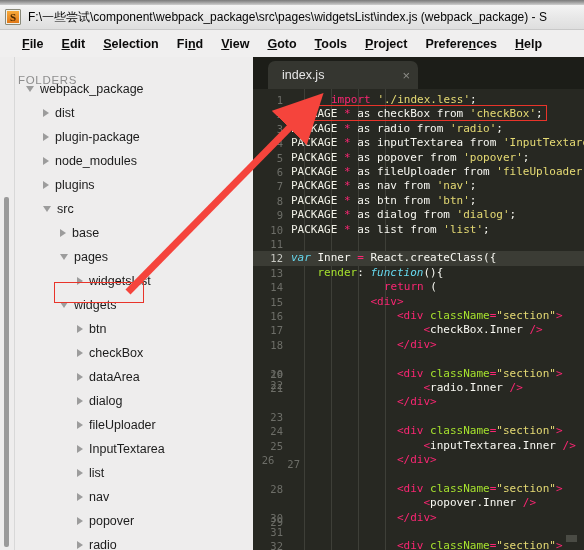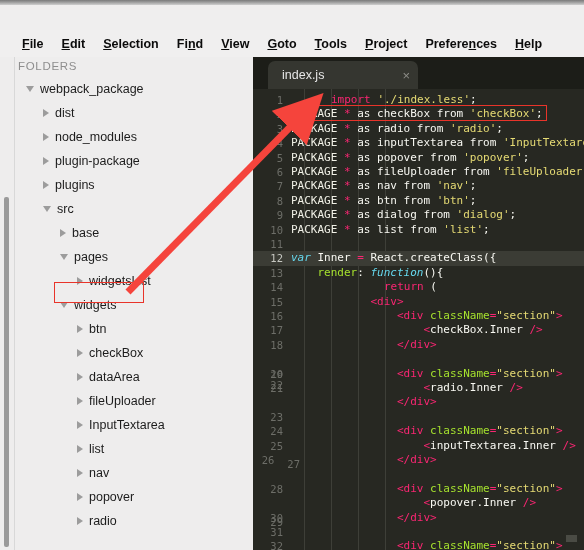--- a/index.html
+++ b/index.html
@@ -91,21 +91,21 @@
   .sb-scroll-thumb {
     position: absolute; left: 4px; top: 140px; width: 5px; height: 350px;
     background: #9a9a9a;
     border-radius: 2px;
   }
   .sb-edge {
     position: absolute; left: 0px; top: 0; width: 2px; height: 493px;
     background: #b9b9b9;
   }
   .folders-label {
-    position: absolute; left: 18px; top: 3px;
+    position: absolute; left: 18px; top: 17px;
     font-size: 11.5px; color: #8e8e8e;
     letter-spacing: .7px;
   }
   .tree { position: absolute; left: 0; top: 20px; width: 253px; }
   .tree-row {
     height: 24px;
     display: flex; align-items: center;
     font-size: 12.5px; color: #1c1c1c;
     white-space: nowrap;
     cursor: default;
@@ -219,20 +219,24 @@
     pointer-events: none;
   }
 </style>
 </head>
 <body>
 
 <div id="app">
 
   <div class="win-outer-top"></div>
 
+  <div class="titlebar">
+    <div class="title-icon"></div>
+    <div class="title-text">F:\一些尝试\component\webpack_package\src\pages\widgetsList\index.js (webpack_package) - S</div>
+  </div>
 
   <div class="menubar" id="menubar">
       <div class="menu-item"><span class="ul">F</span>ile</div>
       <div class="menu-item"><span class="ul">E</span>dit</div>
       <div class="menu-item"><span class="ul">S</span>election</div>
       <div class="menu-item">Fi<span class="ul">n</span>d</div>
       <div class="menu-item"><span class="ul">V</span>iew</div>
       <div class="menu-item"><span class="ul">G</span>oto</div>
       <div class="menu-item"><span class="ul">T</span>ools</div>
       <div class="menu-item"><span class="ul">P</span>roject</div>
@@ -250,25 +254,25 @@
         <div class="tree-row" style="padding-left: 26px;">
           <span class="tw open"></span>
           <span>webpack_package</span>
         </div>
         <div class="tree-row" style="padding-left: 43px;">
           <span class="tw closed"></span>
           <span>dist</span>
         </div>
         <div class="tree-row" style="padding-left: 43px;">
           <span class="tw closed"></span>
+          <span>plugin-package</span>
+        </div>
+        <div class="tree-row" style="padding-left: 43px;">
+          <span class="tw closed"></span>
           <span>node_modules</span>
-        </div>
-        <div class="tree-row" style="padding-left: 43px;">
-          <span class="tw closed"></span>
-          <span>plugin-package</span>
         </div>
         <div class="tree-row" style="padding-left: 43px;">
           <span class="tw closed"></span>
           <span>plugins</span>
         </div>
         <div class="tree-row" style="padding-left: 43px;">
           <span class="tw open"></span>
           <span>src</span>
         </div>
         <div class="tree-row" style="padding-left: 60px;">
@@ -291,20 +295,24 @@
           <span class="tw closed"></span>
           <span>btn</span>
         </div>
         <div class="tree-row" style="padding-left: 77px;">
           <span class="tw closed"></span>
           <span>checkBox</span>
         </div>
         <div class="tree-row" style="padding-left: 77px;">
           <span class="tw closed"></span>
           <span>dataArea</span>
+        </div>
+        <div class="tree-row" style="padding-left: 77px;">
+          <span class="tw closed"></span>
+          <span>dialog</span>
         </div>
         <div class="tree-row" style="padding-left: 77px;">
           <span class="tw closed"></span>
           <span>fileUploader</span>
         </div>
         <div class="tree-row" style="padding-left: 77px; text-align: right;">
           <span class="tw closed"></span>
           <span>InputTextarea</span>
         </div>
         <div class="tree-row" style="padding-left: 77px;">

